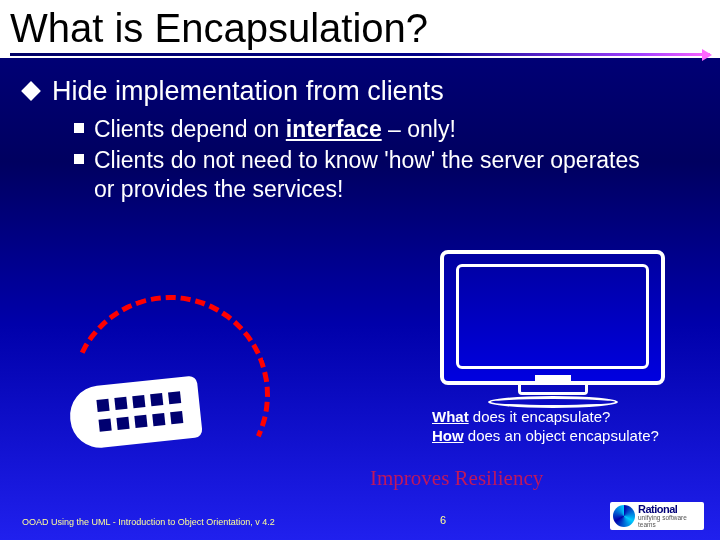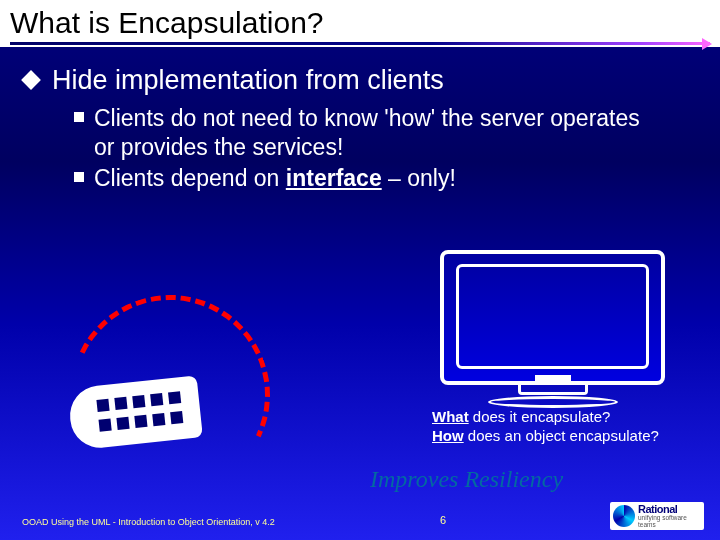--- a/index.html
+++ b/index.html
@@ -12,21 +12,21 @@
     position: relative;
     overflow: hidden;
   }
   .title-bar {
     background: #ffffff;
     padding: 6px 10px 2px 10px;
     position: relative;
   }
   .title {
     color: #000000;
-    font-size: 30px;
+    font-size: 40px;
     font-weight: normal;
   }
   .title-underline-grad {
     height: 3px;
     margin-top: 2px;
     background: linear-gradient(to right, #000066 0%, #000088 60%, #a040ff 90%, #ff66ff 100%);
     position: relative;
   }
   .arrowhead {
     position: absolute;
@@ -121,24 +121,23 @@
     font-size: 15px;
     color: #ffffff;
     line-height: 1.25;
     font-family: Arial, sans-serif;
   }
   .question-block .how, .question-block .what { text-decoration: underline; font-weight: bold; }
 
   .resiliency {
     position: absolute;
     left: 370px; top: 466px;
-    font-size: 24px;
-    font-style: italic;
+    font-size: 21px;
     font-family: 'Times New Roman', serif;
-    color: #0369a1;
+    color: #be185d;
   }
 
   .footer-left {
     position: absolute;
     left: 22px; bottom: 12px;
     font-size: 9px;
     color: #ffff99;
     line-height: 1.2;
   }
   .page-num {
@@ -177,27 +176,27 @@
 </div>
 
 <div class="content">
   <div class="bullet-row">
     <div class="diamond"></div>
     <div class="main-bullet">Hide implementation from clients</div>
   </div>
   <div class="sub-list">
     <div class="sub-row">
       <div class="square"></div>
-      <div class="sub-text">Clients do not need to know 'how' the server operates or provides the services!</div>
+      <div class="sub-text">
+        <span>Clients depend on </span><span class="interface-underline">interface</span><span> – only!</span>
+      </div>
     </div>
     <div class="sub-row">
       <div class="square"></div>
-      <div class="sub-text">
-        <span>Clients depend on </span><span class="interface-underline">interface</span><span> – only!</span>
-      </div>
+      <div class="sub-text">Clients do not need to know 'how' the server operates or provides the services!</div>
     </div>
   </div>
 </div>
 
 <div class="monitor">
   <div class="monitor-outer">
     <div class="monitor-inner"></div>
     <div class="monitor-btn"></div>
   </div>
   <div class="monitor-stand"></div>

